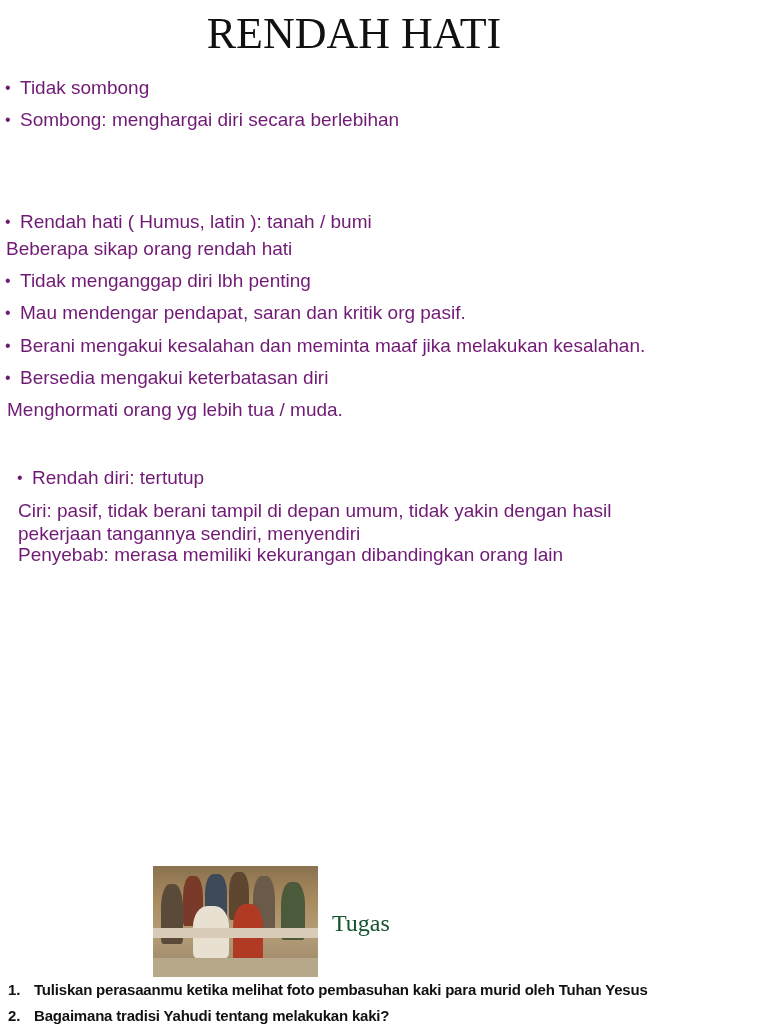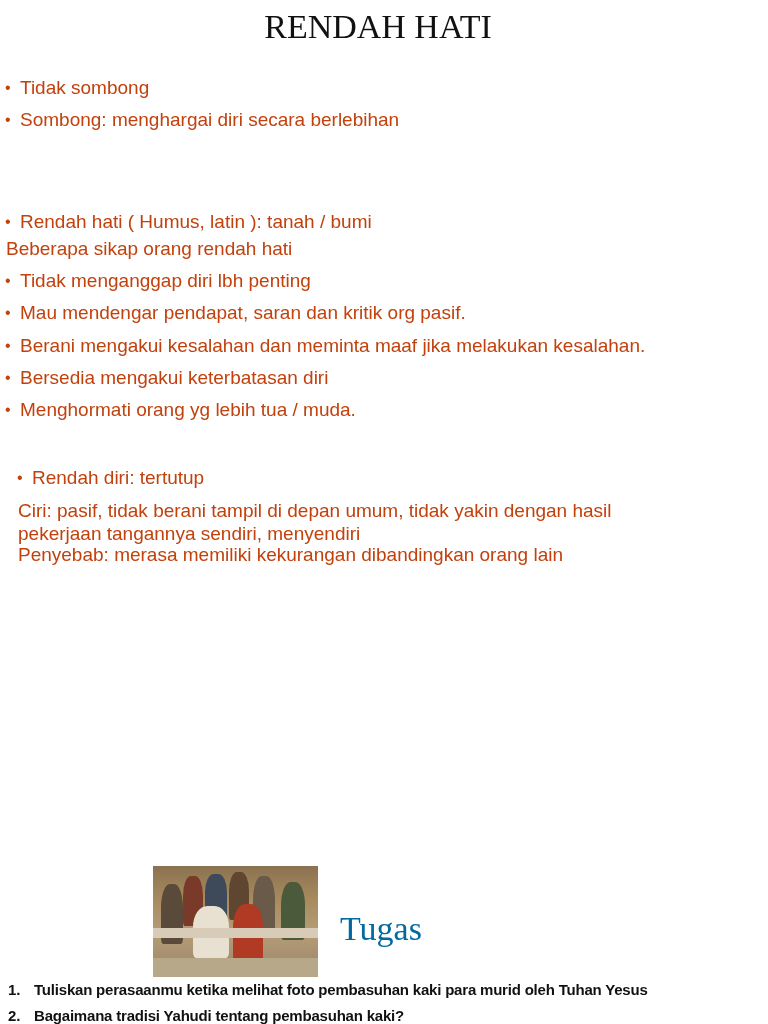--- a/index.html
+++ b/index.html
@@ -1,36 +1,35 @@
 <!DOCTYPE html>
 <html><head>
   <meta charset="utf-8">
   <style>
     html, body { margin: 0; padding: 0; background: #ffffff; }
     body { width: 768px; height: 1024px; position: relative; overflow: hidden; color: #111; }
     .slide-title {
       position: absolute; top: 8px; left: 0; width: 708px; text-align: center;
-      font-family: "Liberation Serif", "DejaVu Serif", serif; font-size: 34px; color: #111;
+      font-family: "Liberation Serif", "DejaVu Serif", serif; font-size: 44px; color: #111;
       letter-spacing: 0px;
-      padding-left: 24px;
     }
     .line {
       position: absolute; font-family: "Liberation Sans", "DejaVu Sans", sans-serif;
-      font-size: 19px; color: #c2410c; white-space: nowrap; line-height: 24px;
+      font-size: 19px; color: #701a75; white-space: nowrap; line-height: 24px;
     }
     .bullet::before { content: "\2022"; position: absolute; left: -15px; font-size: 16px; }
     .photo {
       position: absolute; left: 153px; top: 866px; width: 165px; height: 111px;
       background: linear-gradient(180deg, #8a7250 0%, #a88a5e 30%, #b59d78 60%, #9a8466 100%);
       overflow: hidden;
     }
     .photo .fig { position: absolute; border-radius: 40% 40% 10% 10%; }
     .tugas {
-      position: absolute; left: 340px; top: 910px;
-      font-family: "Liberation Serif", "DejaVu Serif", serif; font-size: 34px; color: #0369a1;
+      position: absolute; left: 332px; top: 910px;
+      font-family: "Liberation Serif", "DejaVu Serif", serif; font-size: 24px; color: #14532d;
     }
     .task {
       position: absolute; left: 8px; font-family: "Liberation Sans", "DejaVu Sans", sans-serif;
       font-size: 15px; color: #111; white-space: nowrap; font-weight: bold; letter-spacing: -0.2px;
     }
     .task .num { display: inline-block; width: 26px; }
   </style>
 </head>
 <body>
 
@@ -39,21 +38,21 @@
 
   <div class="line bullet" style="left:20px; top:76px;">Tidak sombong</div>
   <div class="line bullet" style="left:20px; top:108px;">Sombong: menghargai diri secara berlebihan</div>
   <div class="line bullet" style="left:20px; top:173px;margin-top:37px;">Rendah hati ( Humus, latin ): tanah / bumi</div>
 
   <div class="line" style="left:6px; top:237px;">Beberapa sikap orang rendah hati</div>
   <div class="line bullet" style="left:20px; top:269px;">Tidak menganggap diri lbh penting</div>
   <div class="line bullet" style="left:20px; top:301px;">Mau mendengar pendapat, saran dan kritik org pasif.</div>
   <div class="line bullet" style="left:20px; top:334px;">Berani mengakui kesalahan dan meminta maaf jika melakukan kesalahan.</div>
   <div class="line bullet" style="left:20px; top:366px;">Bersedia mengakui keterbatasan diri</div>
-  <div class="line bullet" style="left:20px; top:398px;">Menghormati orang yg lebih tua / muda.</div>
+  <div class="line bullet" style="left:7px; top:398px;">Menghormati orang yg lebih tua / muda.</div>
 
   <div class="line bullet" style="left:32px; top:466px;">Rendah diri: tertutup</div>
   <div class="line" style="left:18px; top:499px;">Ciri: pasif, tidak berani tampil di depan umum, tidak yakin dengan hasil</div>
   <div class="line" style="left:18px; top:522px;">pekerjaan tangannya sendiri, menyendiri</div>
   <div class="line" style="left:18px; top:543px;">Penyebab: merasa memiliki kekurangan dibandingkan orang lain</div>
 </div>
 
 <div>
   <div class="photo" title="Painting of foot washing of the disciples">
     <div class="fig" style="left:8px;top:18px;width:22px;height:60px;background:#5a4a3a;"></div>
@@ -66,15 +65,15 @@
     <div class="fig" style="left:80px;top:38px;width:30px;height:58px;background:#b03a24;"></div>
     <div style="position:absolute;left:0;top:62px;width:165px;height:10px;background:#d8ccb8;"></div>
     <div style="position:absolute;left:0;top:92px;width:165px;height:19px;background:#b8a88a;"></div>
   </div>
   <div class="tugas">Tugas</div>
 
   <div class="task" style="top:981px;">
     <span class="num">1.</span><span>Tuliskan perasaanmu ketika melihat foto pembasuhan kaki para murid oleh Tuhan Yesus</span>
   </div>
   <div class="task" style="top:1007px;">
-    <span class="num">2.</span><span>Bagaimana tradisi Yahudi tentang pembasuhan kaki?</span>
+    <span class="num">2.</span><span>Bagaimana tradisi Yahudi tentang melakukan kaki?</span>
   </div>
 </div>
 
 </body></html>

